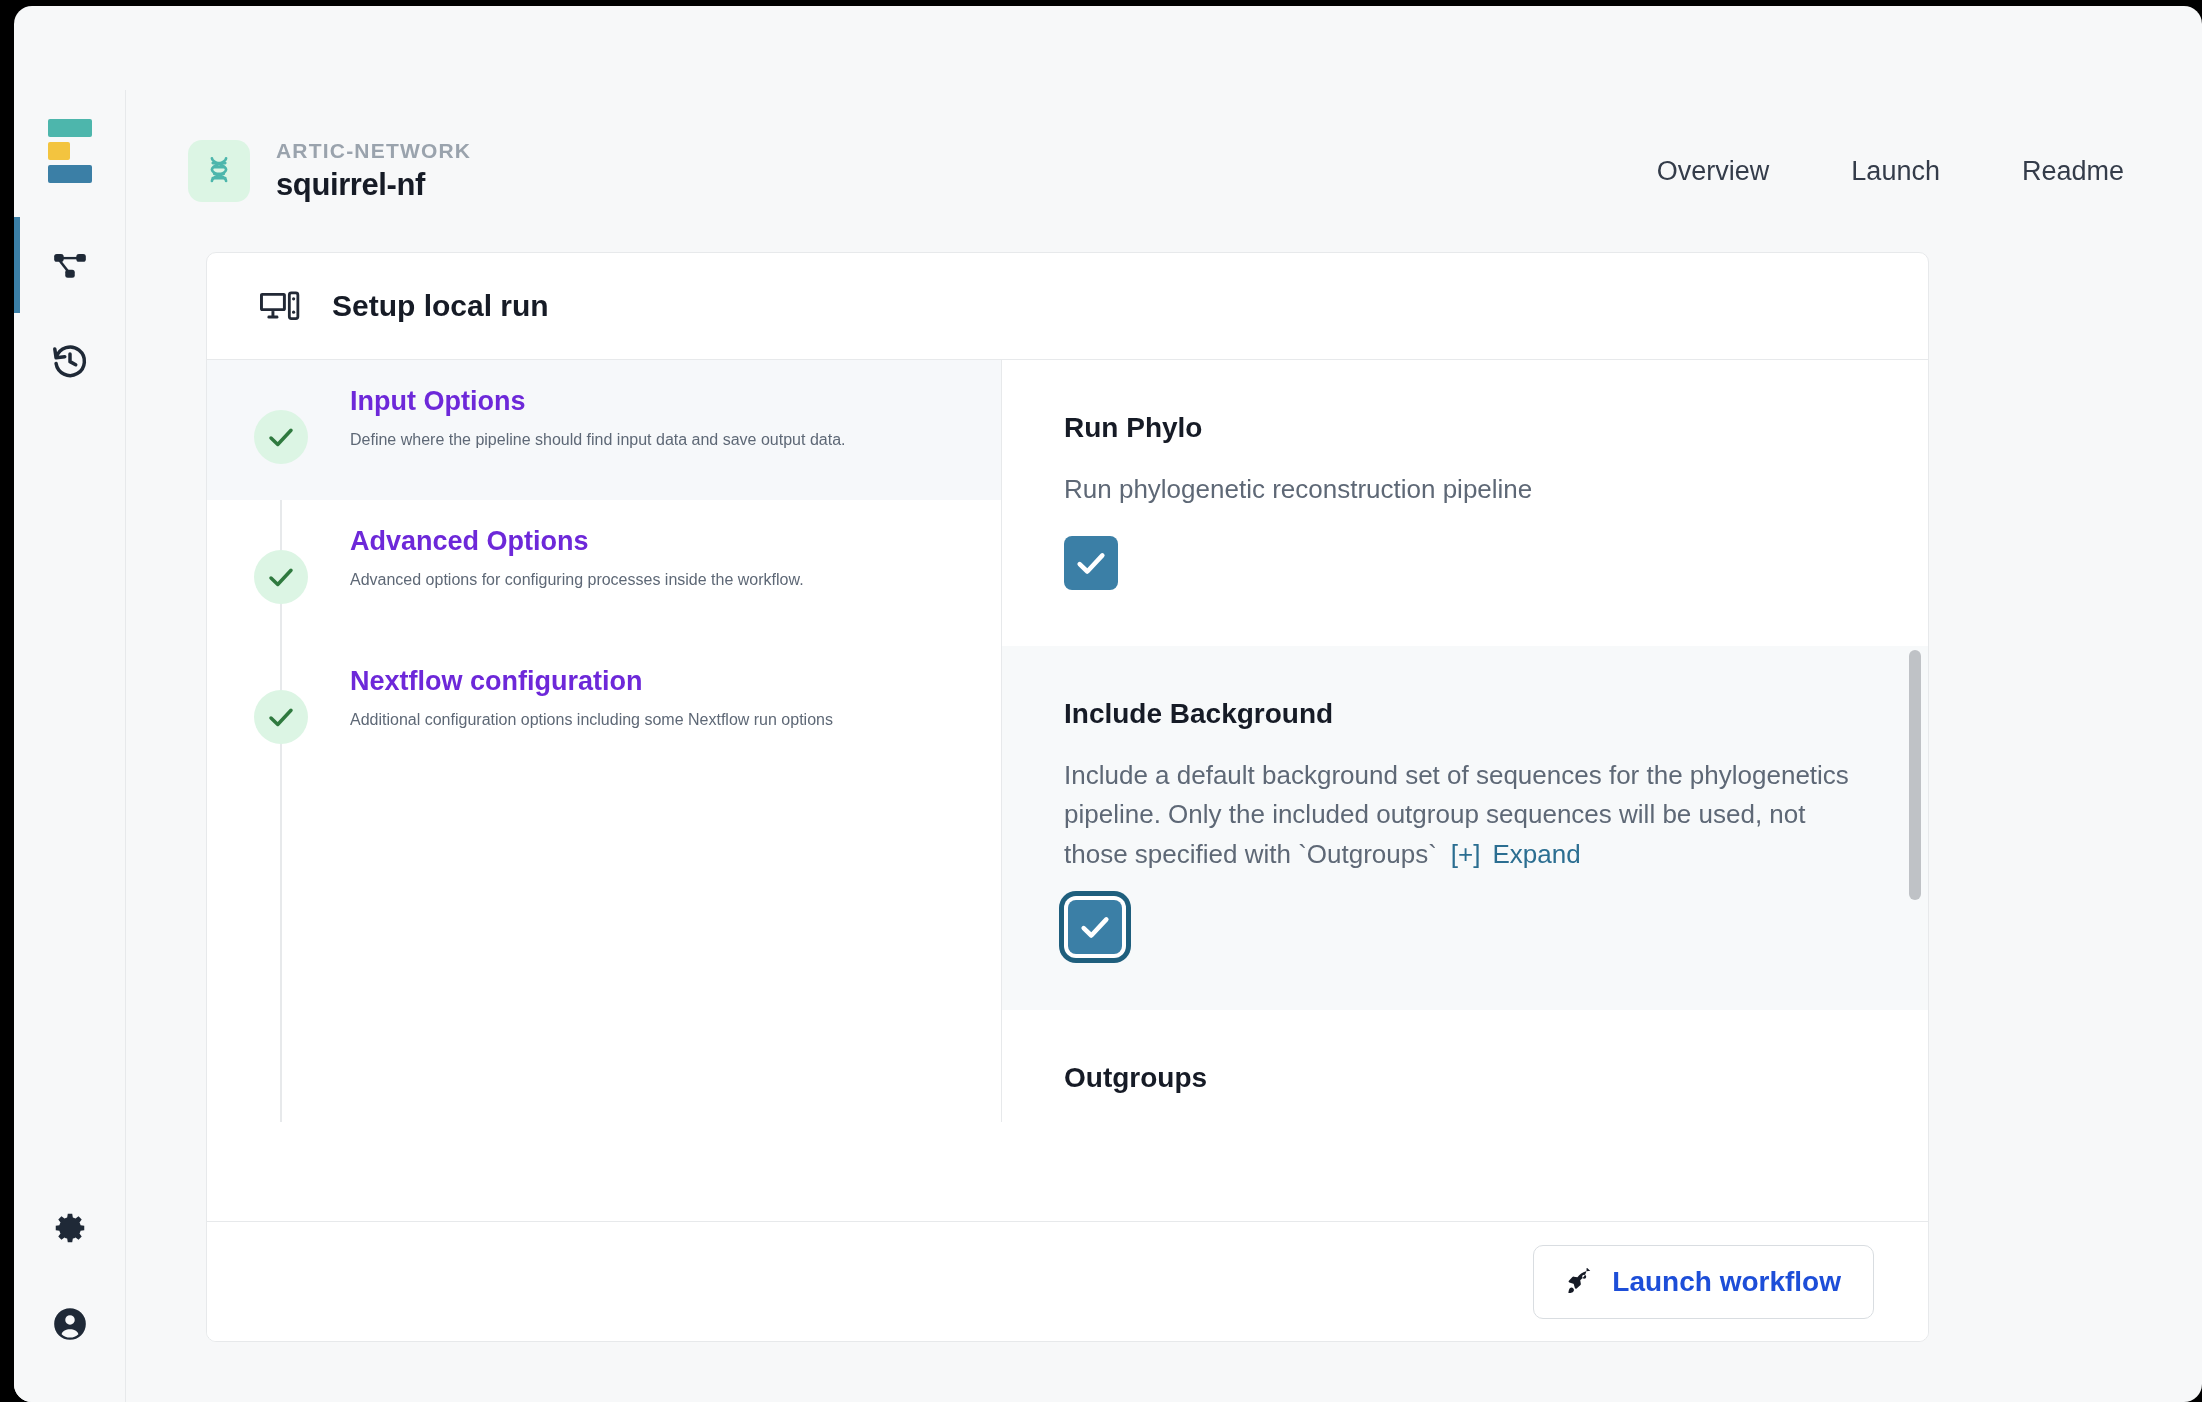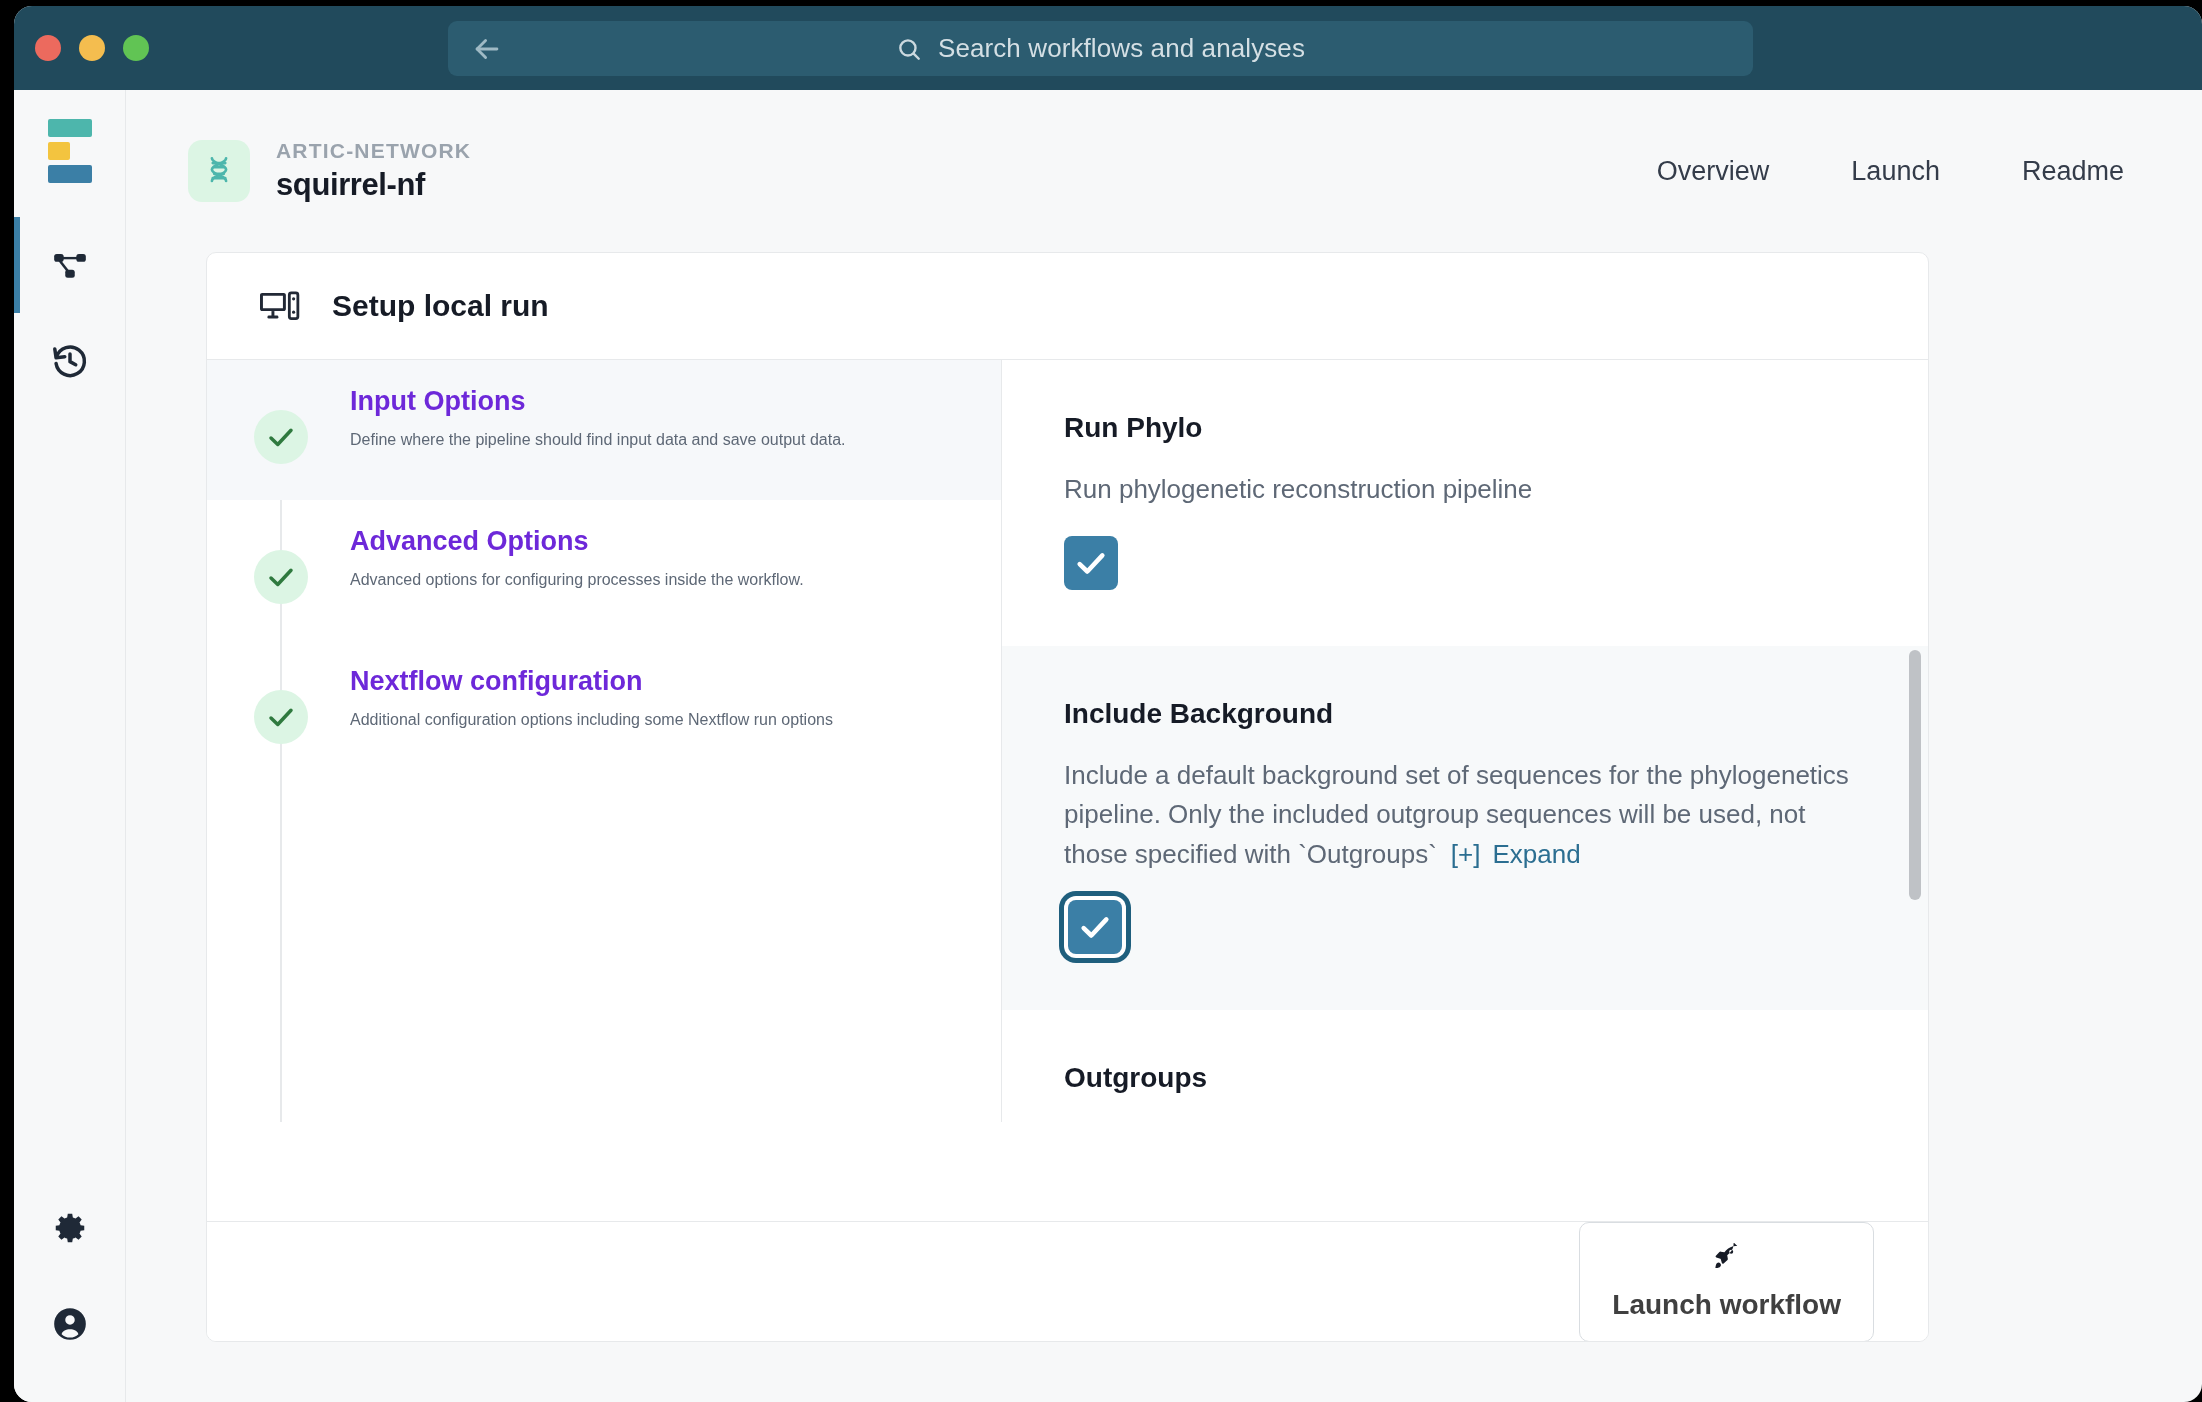--- a/index.html
+++ b/index.html
@@ -333,52 +333,30 @@
   #launch {
     display: flex;
     align-items: center;
     gap: 18px;
     border: 1px solid #d9dde1;
     border-radius: 10px;
     background: #ffffff;
     padding: 20px 32px;
     font-size: 28px;
     font-weight: bold;
-    color: #404040;
+    color: #1d4ed8;
     cursor: pointer;
-    flex-direction: column;
   }
   #launch svg { width: 28px; height: 28px; color: #161b26; }
 </style>
 </head>
 <body>
 
 <div id="window">
 
-  <div id="titlebar">
-    <div class="traffic">
-      <span class="dot red"></span>
-      <span class="dot yellow"></span>
-      <span class="dot green"></span>
-    </div>
-
-    <div id="searchwrap">
-      <svg id="backarrow" viewBox="0 0 24 24" fill="none" stroke="currentColor" stroke-width="2" stroke-linecap="round" stroke-linejoin="round">
-        <line x1="19" y1="12" x2="5" y2="12"></line>
-        <polyline points="11 18 5 12 11 6"></polyline>
-      </svg>
-      <div id="searchinner">
-        <svg viewBox="0 0 24 24" fill="none" stroke="currentColor" stroke-width="2.2" stroke-linecap="round">
-          <circle cx="11" cy="11" r="7"></circle>
-          <line x1="16.5" y1="16.5" x2="21" y2="21"></line>
-        </svg>
-        <span id="searchtext">Search workflows and analyses</span>
-      </div>
-    </div>
-  </div>
 
   <div id="rail">
     <div id="rail-logo">
       <span class="lbar t"></span>
       <span class="lbar y"></span>
       <span class="lbar b"></span>
     </div>
 
     <div id="rail-top">
       <div class="rail-item active">

